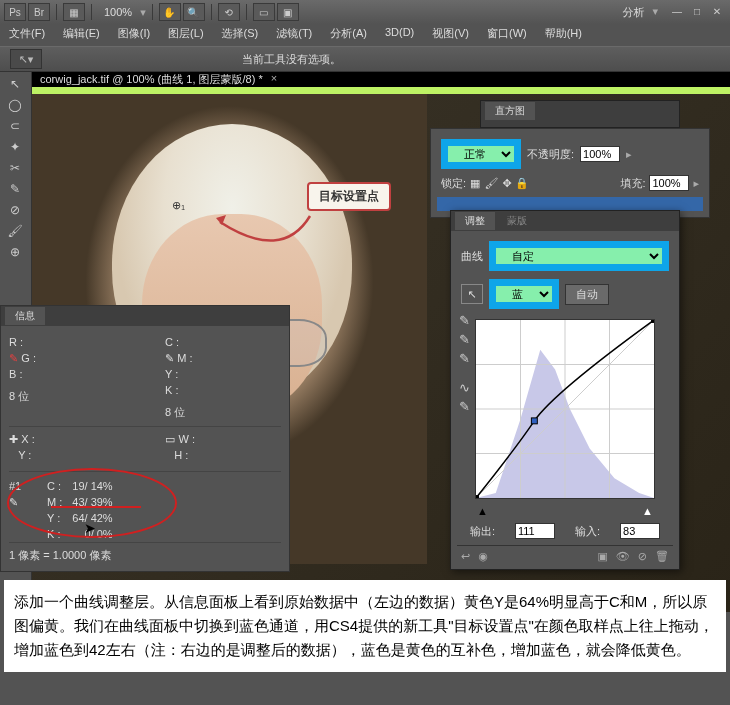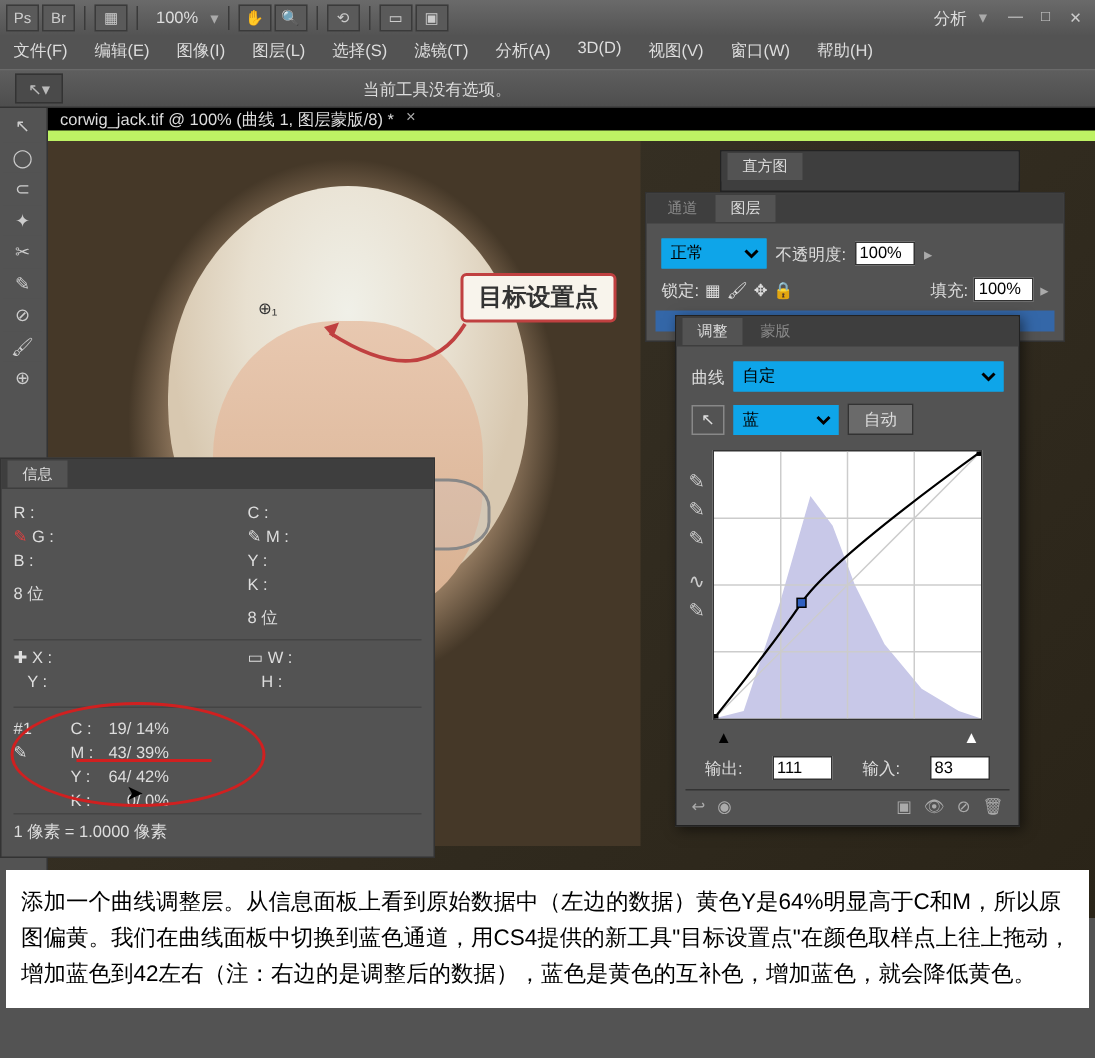--- a/index.html
+++ b/index.html
@@ -21,30 +21,30 @@
 .doc-tab{height:22px;background:#000000;display:flex;align-items:flex-start;padding:0 8px;color:#ddd;border-bottom:7px solid #bef264;font-size:10px}
 .doc-tab .x{margin-left:8px;color:#aaa}
 .canvas{flex:1;background:linear-gradient(135deg,#3a3428 0%,#2a2418 100%);position:relative;overflow:hidden}
 .photo{position:absolute;left:0;top:0;width:395px;height:470px;background:radial-gradient(ellipse 180px 220px at 50% 40%,#e8d4c0 0%,#d8c0a8 30%,#c0a080 50%,#453828 80%);}
 .head{position:absolute;left:80px;top:30px;width:240px;height:280px;background:radial-gradient(ellipse at 50% 30%,#f0f0e8 0%,#e8e0d0 40%,#d8c8b0 70%);border-radius:50% 50% 48% 48%}
 .face{position:absolute;left:110px;top:120px;width:180px;height:200px;background:linear-gradient(#e8c8b0,#d8b090);border-radius:45%}
 .glasses{position:absolute;left:115px;top:225px;width:180px;height:50px}
 .lens{position:absolute;width:70px;height:48px;border:2px solid #888;border-radius:40%;background:rgba(200,200,210,0.2)}
 .lens.l{left:0}.lens.r{right:0}
 .sample-pt{position:absolute;left:140px;top:105px;color:#333;font-size:11px}
-.callout{position:absolute;left:275px;top:88px;background:#f8f4ec;border:2px solid #c04040;border-radius:4px;padding:4px 10px;color:#333;font-size:16px;font-weight:bold}
+.callout{position:absolute;left:275px;top:88px;background:#f8f4ec;border:2px solid #c04040;border-radius:4px;padding:4px 10px;color:#333;font-size:12px;font-weight:bold}
 .callout-line{position:absolute;left:180px;top:118px;width:100px;height:90px;pointer-events:none}
 .panels-right{position:absolute;right:20px;top:90px;width:280px}
 .panel{background:#535353;border:1px solid #333;margin-bottom:4px}
 .panel-tabs{height:20px;background:#3e3e3e;display:flex;align-items:center;padding:0 4px;gap:2px}
 .panel-tab{padding:2px 10px;color:#ddd;background:#535353;font-size:10px}
 .panel-tab.inactive{background:#3e3e3e;color:#888}
 .panel-body{padding:6px;color:#ddd}
 .layer-row{display:flex;align-items:center;gap:6px;padding:4px}
-.select{background:#0ea5e9;border:2px solid #0ea5e9;padding:1px 0;color:#000;font-size:11px;min-width:70px}
+.select{background:#86efac;border:7px solid #0ea5e9;padding:1px 12px;color:#000;font-size:11px;min-width:70px}
 .input-num{width:40px;background:#fff;border:1px solid #333;padding:1px 2px;color:#000;font-size:11px}
 .lock-row{display:flex;align-items:center;gap:4px;padding:2px 4px;font-size:10px}
 .adj-panel{position:absolute;right:50px;top:210px;width:230px;background:#535353;border:1px solid #222;box-shadow:2px 2px 8px rgba(0,0,0,0.5)}
 .curve-area{width:180px;height:180px;background:#fff;margin:6px auto;position:relative;border:1px solid #333}
 .curve-grid{position:absolute;inset:0}
 .curve-grid line{stroke:#ccc;stroke-width:1}
 .curve-hist{position:absolute;inset:0}
 .curve-line{position:absolute;inset:0}
 .io-row{display:flex;justify-content:center;gap:20px;padding:6px;align-items:center}
 .info-panel{position:absolute;left:0;top:305px;width:290px;background:#535353;border:1px solid #333;z-index:5}
@@ -148,24 +148,20 @@
 </div>
 
 <div class="histogram-mini">
   <div class="panel-tabs">
       <span class="panel-tab">直方图</span>
     </div>
 </div>
 
 <div class="panels-right" style="top:128px">
   <div class="panel">
-    <div class="panel-tabs">
-      <span class="panel-tab inactive">通道</span>
-      <span class="panel-tab">图层</span>
-    </div>
     <div class="panel-body">
       <div class="layer-row">
         <select class="select"><option>正常</option></select>
         <span>不透明度:</span>
         <input class="input-num" value="100%" style="">
           <span style="color:#aaa">▸</span>
       </div>
       <div class="lock-row">
         <span>锁定:</span>
         <span>▦</span>

